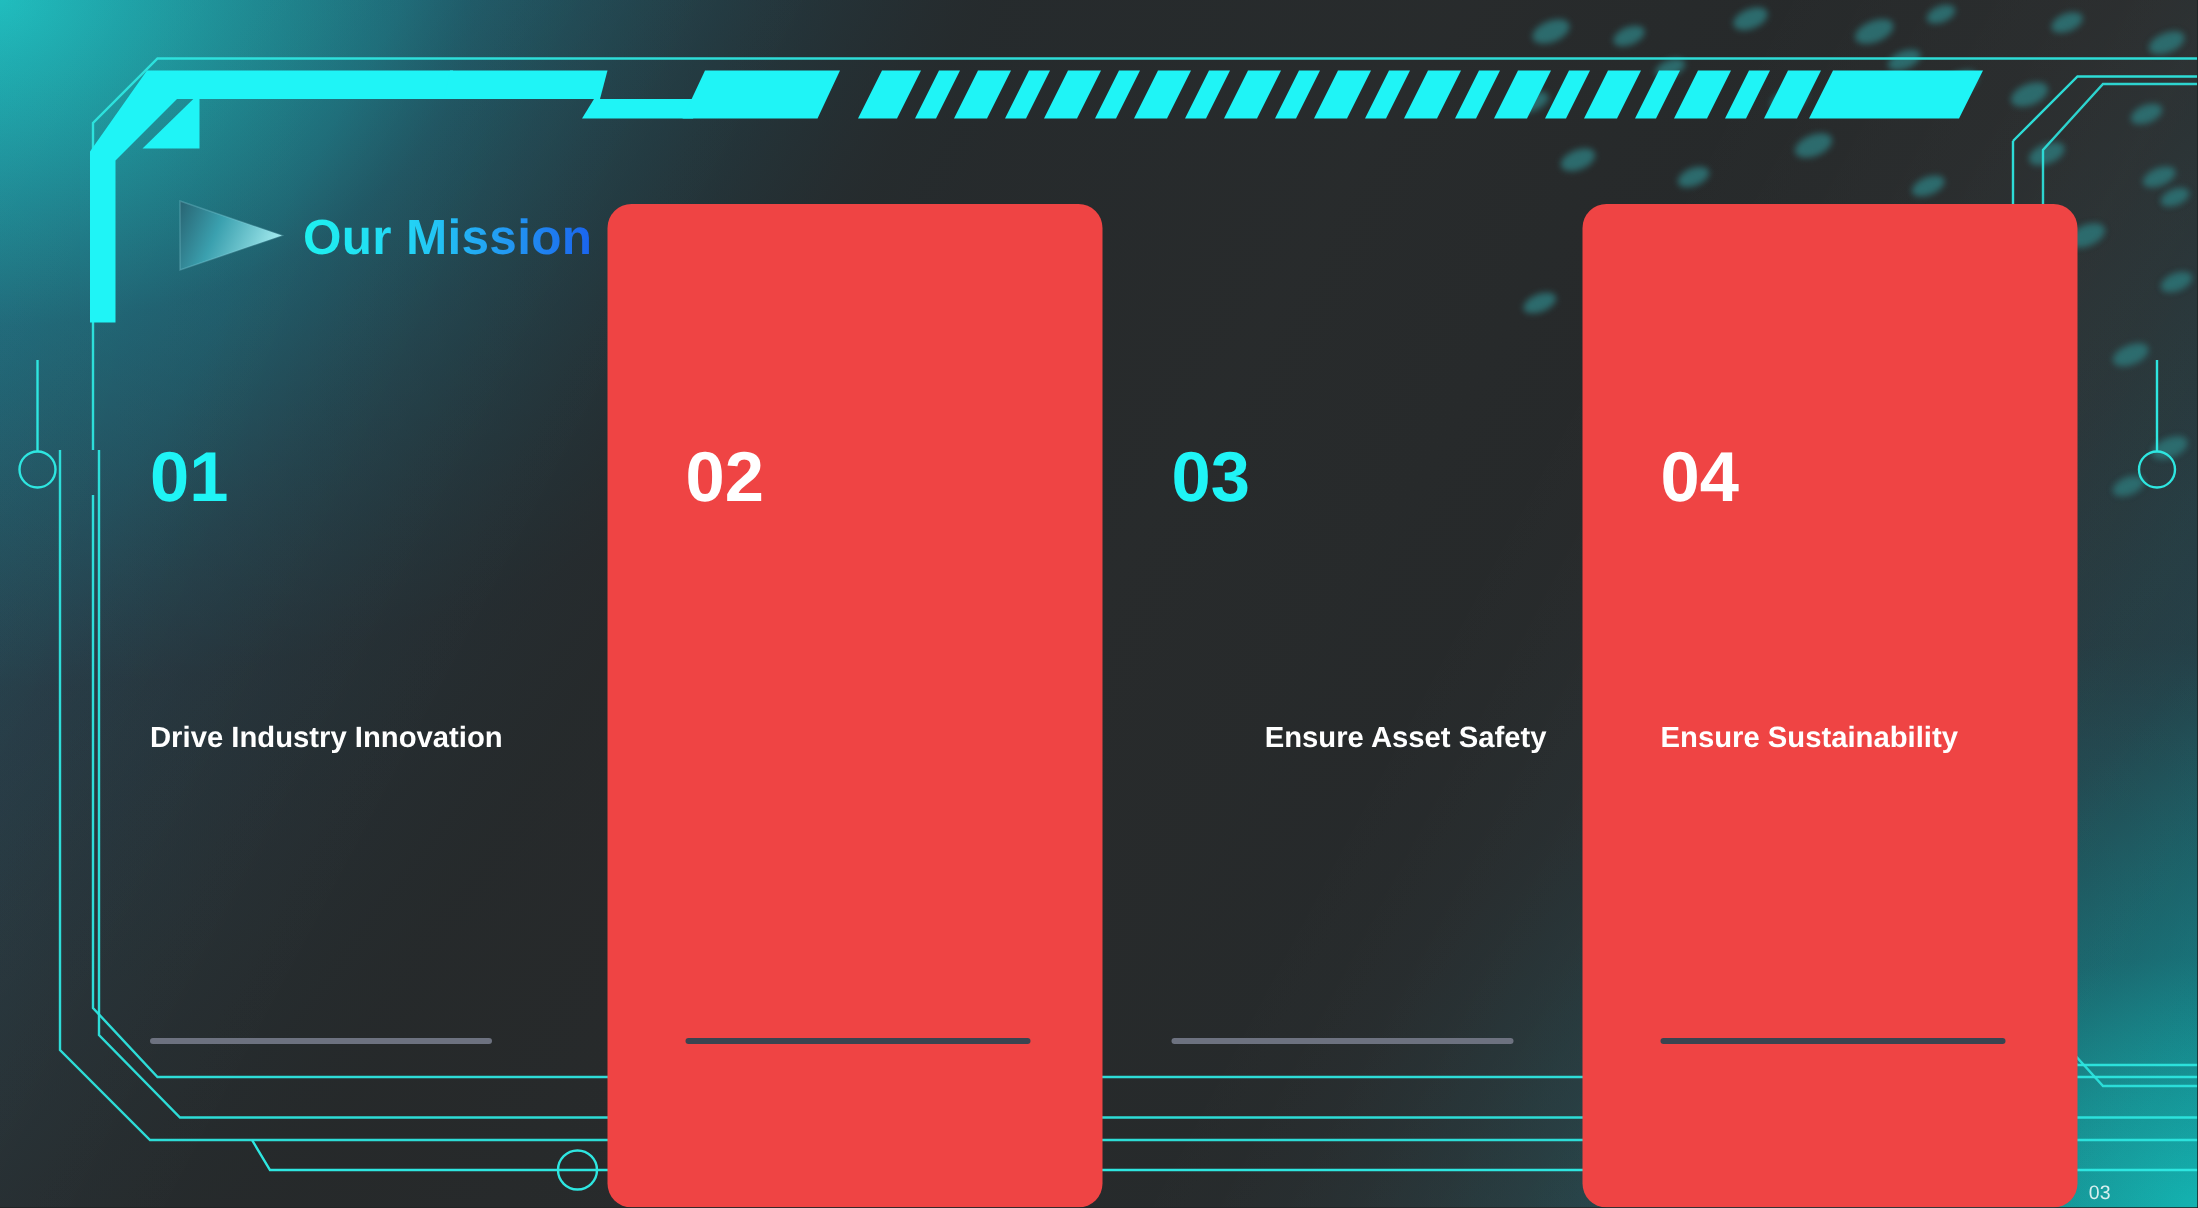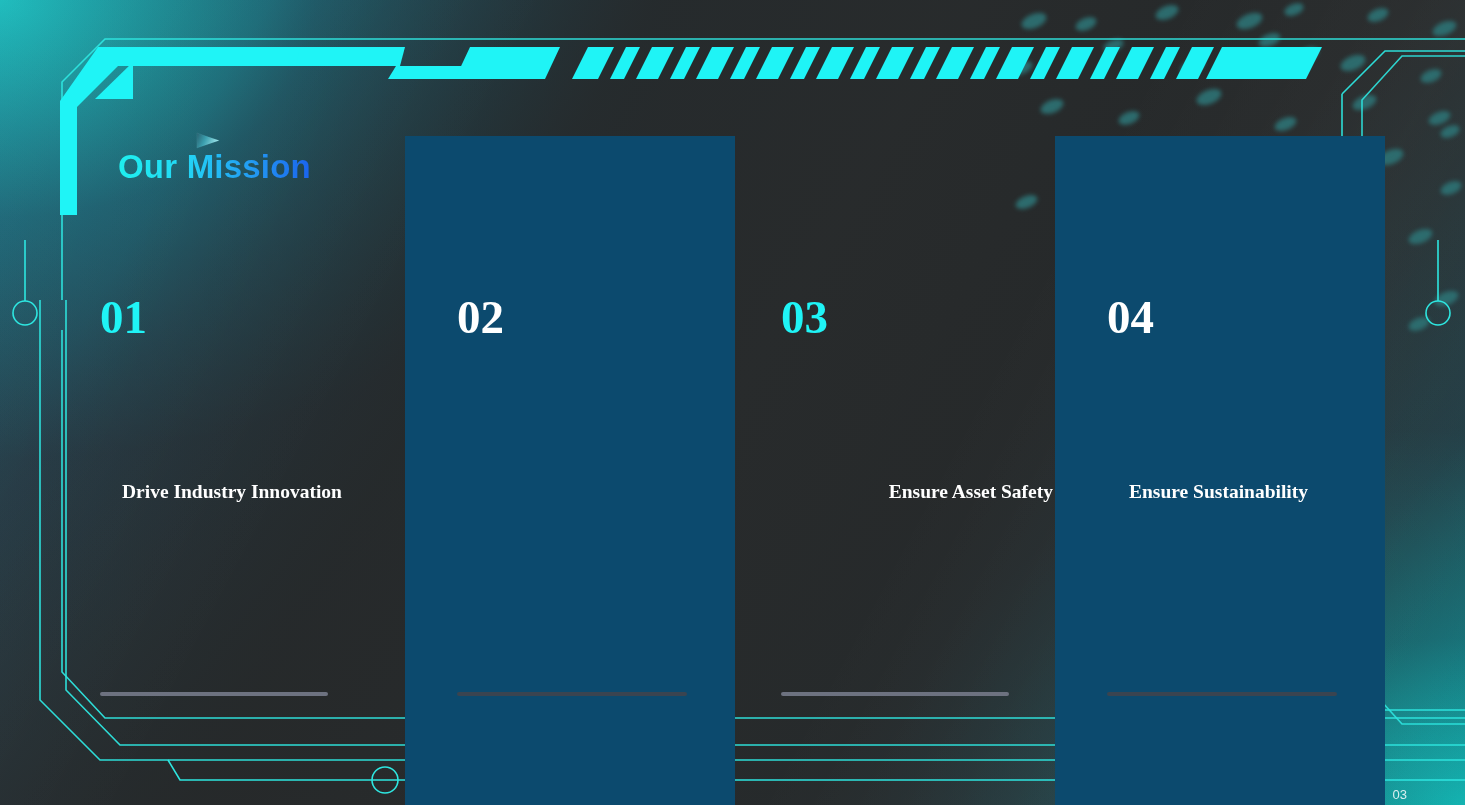--- a/index.html
+++ b/index.html
@@ -20,37 +20,37 @@
     background:linear-gradient(120deg, rgba(35,38,39,0) 0%, rgba(35,38,39,0.15) 14%, rgba(38,41,42,0.88) 34%, rgba(40,43,44,0.96) 50%, rgba(38,41,42,0.9) 66%, rgba(35,38,39,0.2) 86%, rgba(35,38,39,0) 100%);}
   .bg-sheen{position:absolute;inset:0;
     background:linear-gradient(118deg, rgba(255,255,255,0.045) 0%, rgba(255,255,255,0.0) 30%, rgba(255,255,255,0.0) 62%, rgba(255,255,255,0.03) 78%, rgba(255,255,255,0) 100%);}
   .dots{position:absolute;inset:0;pointer-events:none;}
   .dots span{position:absolute;display:block;border-radius:50%;
     background:#2d6f71;filter:blur(2.1px);opacity:.95;transform:rotate(-22deg);}
   
   .hud{position:absolute;inset:0;pointer-events:none;}
   .hud svg{position:absolute;inset:0;}
   
-  .title-row{position:absolute;left:118px;top:131px;display:flex;align-items:center;height:52px;z-index:6;flex-direction:column;}
+  .title-row{position:absolute;left:118px;top:131px;display:flex;align-items:center;height:52px;z-index:6;}
   .play-arrow{width:72px;height:58px;margin-right:12px;}
   .title-text{
     font-size:33px;font-weight:bold;letter-spacing:.2px;
     background:linear-gradient(90deg,#1ef0ef 0%,#23d8f5 34%,#2296f2 72%,#1a63ee 100%);
     -webkit-background-clip:text;background-clip:text;color:transparent;
     -webkit-text-fill-color:transparent;white-space:nowrap;line-height:1;
   }
   
   .cards{position:absolute;left:0;top:0;width:1465px;height:805px;z-index:4;}
-  .card{position:absolute;top:136px;height:669px;width:330px;font-family:Liberation Serif, serif;}
-  .card.cyan{background:#0c4a6e;}
+  .card{position:absolute;top:136px;height:669px;width:330px;}
+  .card.cyan{background:#ef4444;border-radius:16px;}
   .card.dark{background:transparent;}
   .card .num{position:absolute;left:52px;top:158px;font-size:47px;font-weight:bold;line-height:1;letter-spacing:0px;}
   .card.dark .num{color:#1ff4f6;}
   .card.cyan .num{color:#ffffff;}
-  .card .ttl{position:absolute;left:52px;top:340px;font-size:19.5px;font-weight:bold;line-height:1.68;width:230px;color:#ffffff;margin-left:22px;}
+  .card .ttl{position:absolute;left:52px;top:340px;font-size:19.5px;font-weight:bold;line-height:1.68;width:230px;color:#ffffff;}
   .card .rule{position:absolute;left:52px;top:556px;height:4px;width:230px;border-radius:2px;}
   .card.dark .rule{background:#6d7280;}
   .card.cyan .rule{background:#3a4450;}
   #card1{left:100px;width:305px;}
   #card1 .num{left:0;} #card1 .ttl{left:0;width:240px;} #card1 .rule{left:0;width:228px;}
   #card2{left:405px;}
   #card3{left:735px;width:320px;}
   #card3 .num{left:46px;} #card3 .ttl{left:46px;width:250px;text-align:right;} #card3 .rule{left:46px;width:228px;}
   #card4{left:1055px;}
   

